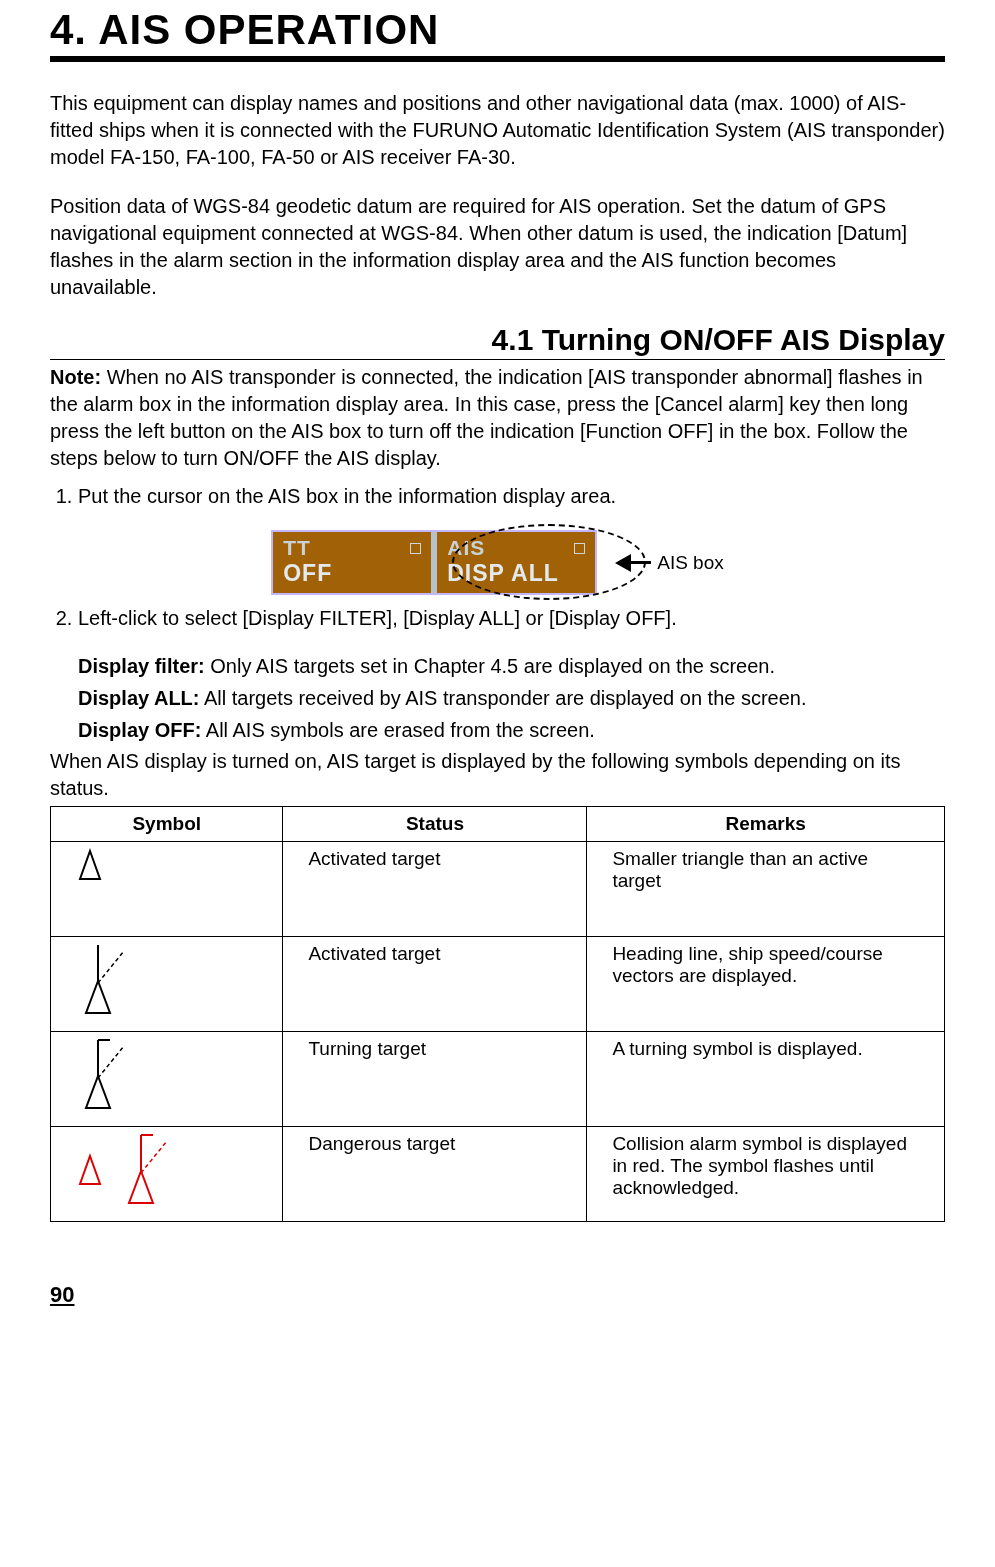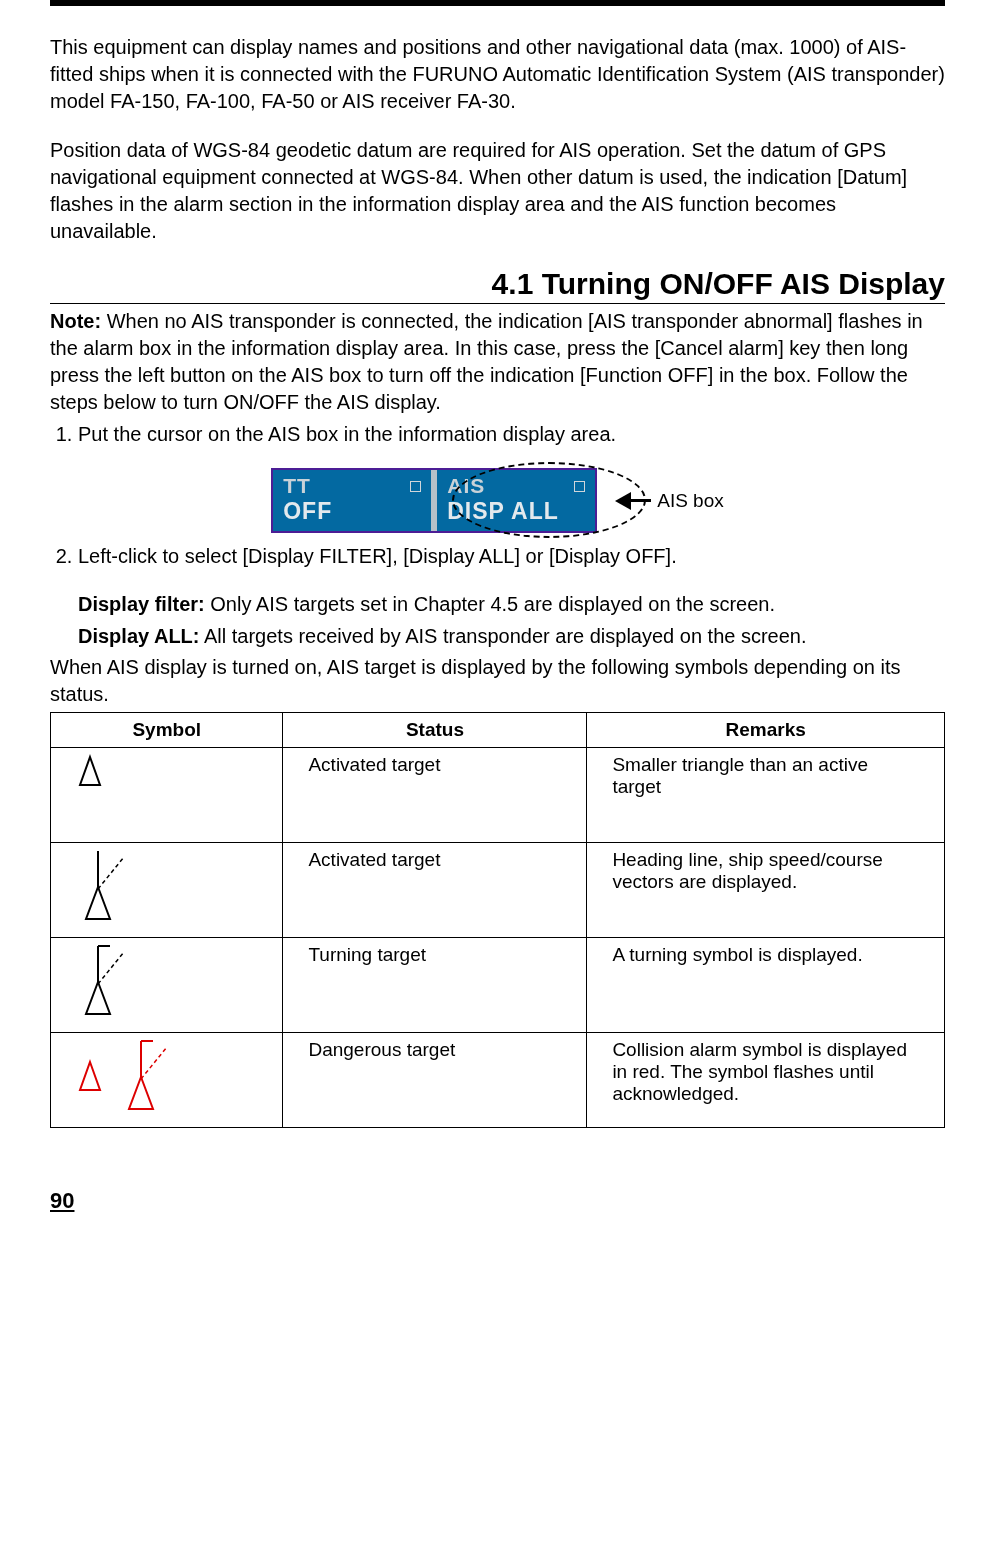--- a/index.html
+++ b/index.html
@@ -36,21 +36,21 @@
     text-align: right;
   }
   .hrule-thin {
     border: none;
     border-top: 1.5px solid #000;
     margin: 0 0 4px 0;
   }
   p.note {
     font-size: 20px;
     line-height: 1.35;
-    margin: 2px 0 5px 0;
+    margin: 2px 0 11px 0;
   }
   ol.steps {
     font-size: 20px;
     line-height: 1.35;
     margin: 0 0 20px 0;
     padding-left: 28px;
   }
   ol.steps li { margin-bottom: 6px; }
   .indent-block {
     font-size: 20px;
@@ -61,22 +61,22 @@
 
   
   .figure-wrap {
     display: flex;
     align-items: center;
     justify-content: center;
     margin: 6px 0 10px 0;
   }
   .display-box {
     display: flex;
-    background: #0369a1;
-    border: 2px solid #4c1d95;
+    background: #a16207;
+    border: 2px solid #c4b5fd;
     position: relative;
     font-family: Arial, sans-serif;
     justify-content: center;
   }
   .panel {
     padding: 4px 10px 6px 10px;
     min-width: 138px;
   }
   .panel + .panel { border-left: 6px solid #b6c1c9; }
   .panel-line1 {
@@ -160,20 +160,21 @@
     font-weight: bold;
     margin-top: 60px;
     text-decoration: underline;
   }
 </style>
 </head>
 <body>
 
 <div class="page">
 
+  <h1 class="chapter">4.   AIS OPERATION</h1>
   <hr class="hrule-thick">
 
   <p class="body">This equipment can display names and positions and other navigational data (max. 1000) of AIS-fitted ships when it is connected with the FURUNO Automatic Identification System (AIS transponder) model FA-150, FA-100, FA-50 or AIS receiver FA-30.</p>
   <p class="body">Position data of WGS-84 geodetic datum are required for AIS operation. Set the datum of GPS navigational equipment connected at WGS-84. When other datum is used, the indication [Datum] flashes in the alarm section in the information display area and the AIS function becomes unavailable.</p>
 
   <h2 class="section">4.1  Turning ON/OFF AIS Display</h2>
   <hr class="hrule-thin">
   <p class="note">
     <strong>Note:</strong><span> When no AIS transponder is connected, the indication [AIS transponder abnormal] flashes in the alarm box in the information display area. In this case, press the [Cancel alarm] key then long press the left button on the AIS box to turn off the indication [Function OFF] in the box. Follow the steps below to turn ON/OFF the AIS display.</span>
   </p>
@@ -214,20 +215,23 @@
   <ol class="steps" start="2">
     <li>Left-click to select [Display FILTER], [Display ALL] or [Display OFF].</li>
   </ol>
 
   <div class="indent-block">
     <strong>Display filter:</strong><span> Only AIS targets set in Chapter 4.5 are displayed on the screen.</span>
   </div>
   <div class="indent-block">
     <strong>Display ALL:</strong><span> All targets received by AIS transponder are displayed on the screen.</span>
   </div>
+  <div class="indent-block">
+    <strong>Display OFF:</strong><span> All AIS symbols are erased from the screen.</span>
+  </div>
 
   <p class="body" style="margin-bottom:2px;">When AIS display is turned on, AIS target is displayed by the following symbols depending on its status.</p>
 
   <table class="symtab">
     <tbody>
         <tr>
       <th>Symbol</th>
       <th>Status</th>
       <th>Remarks</th>
     </tr>

